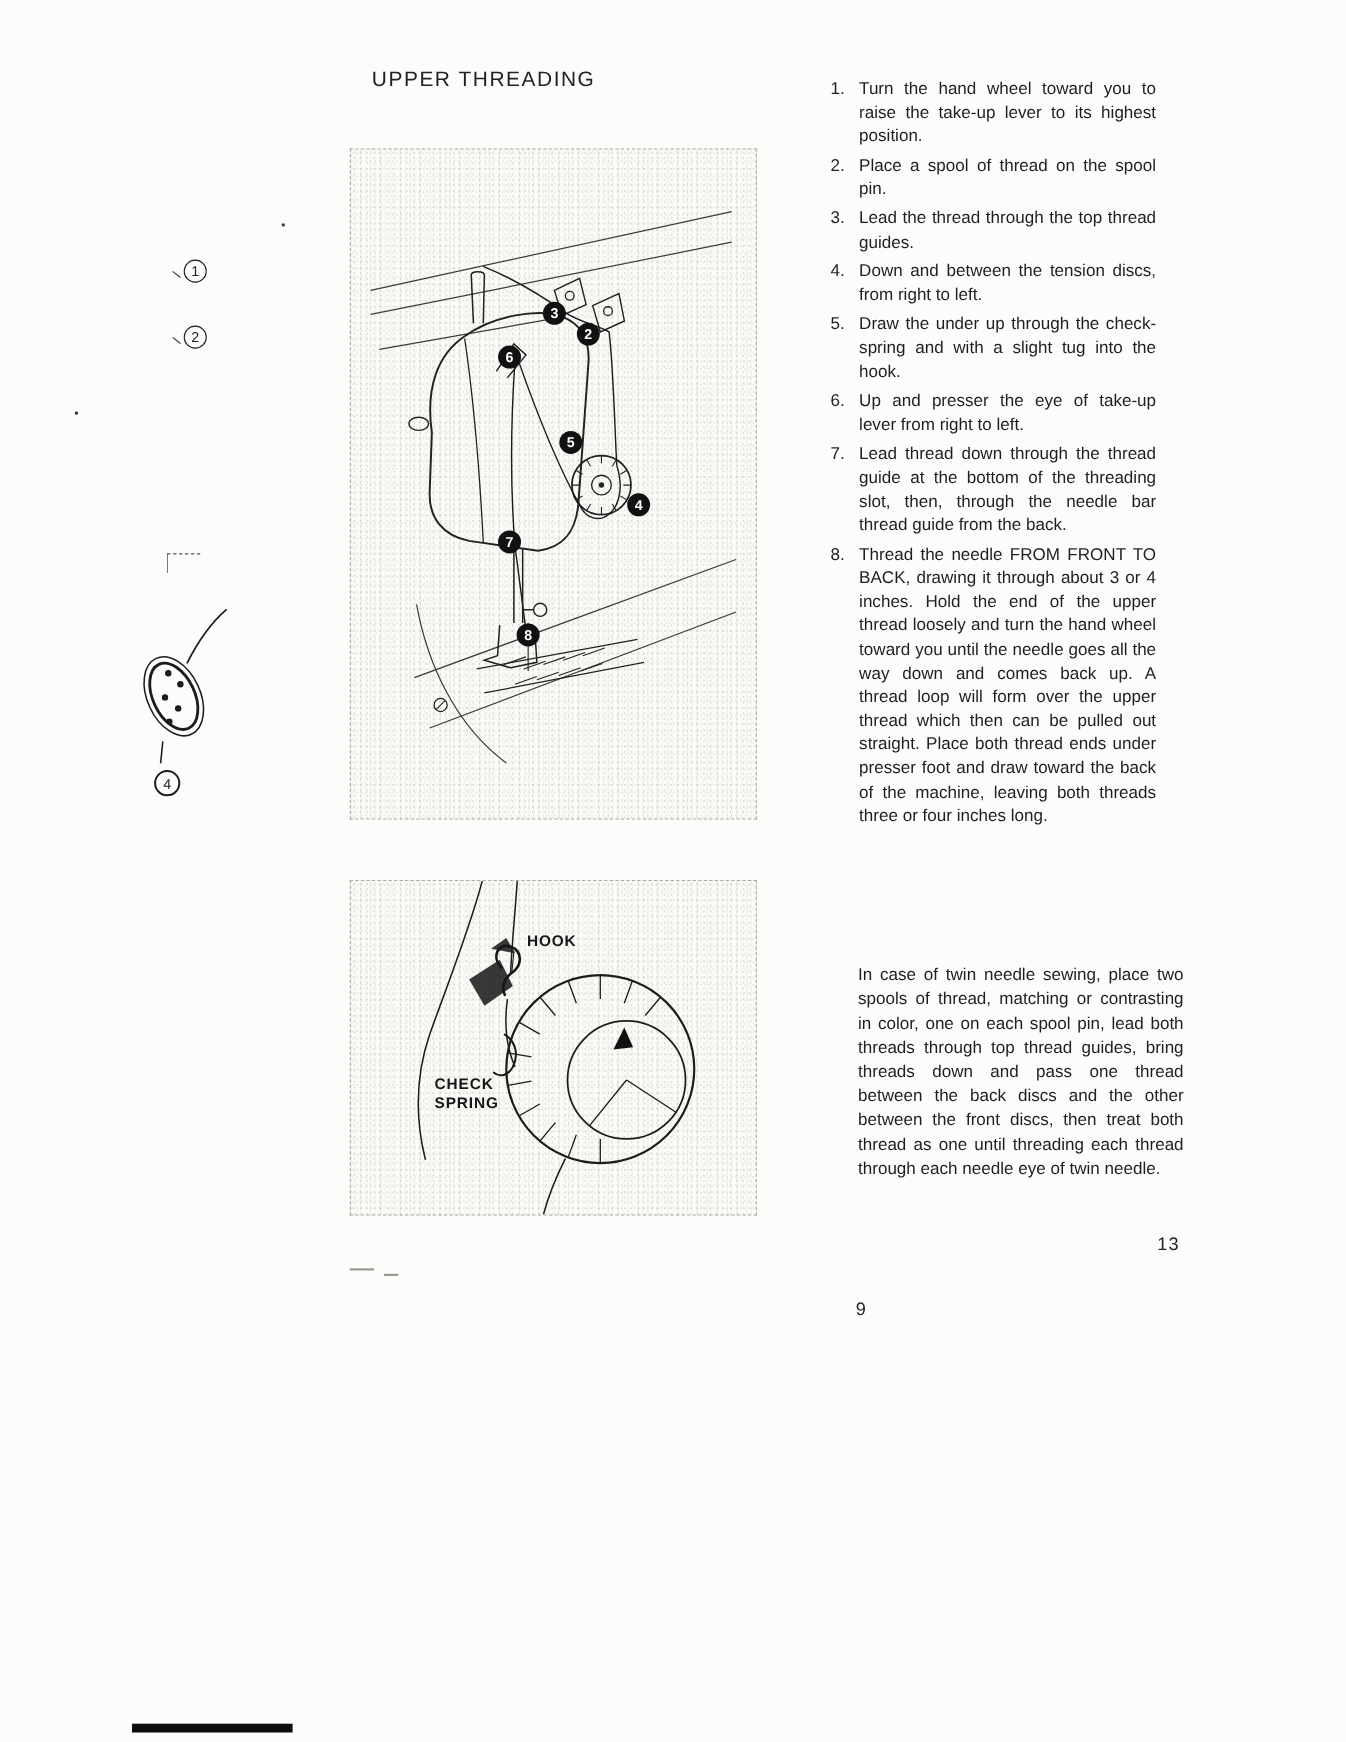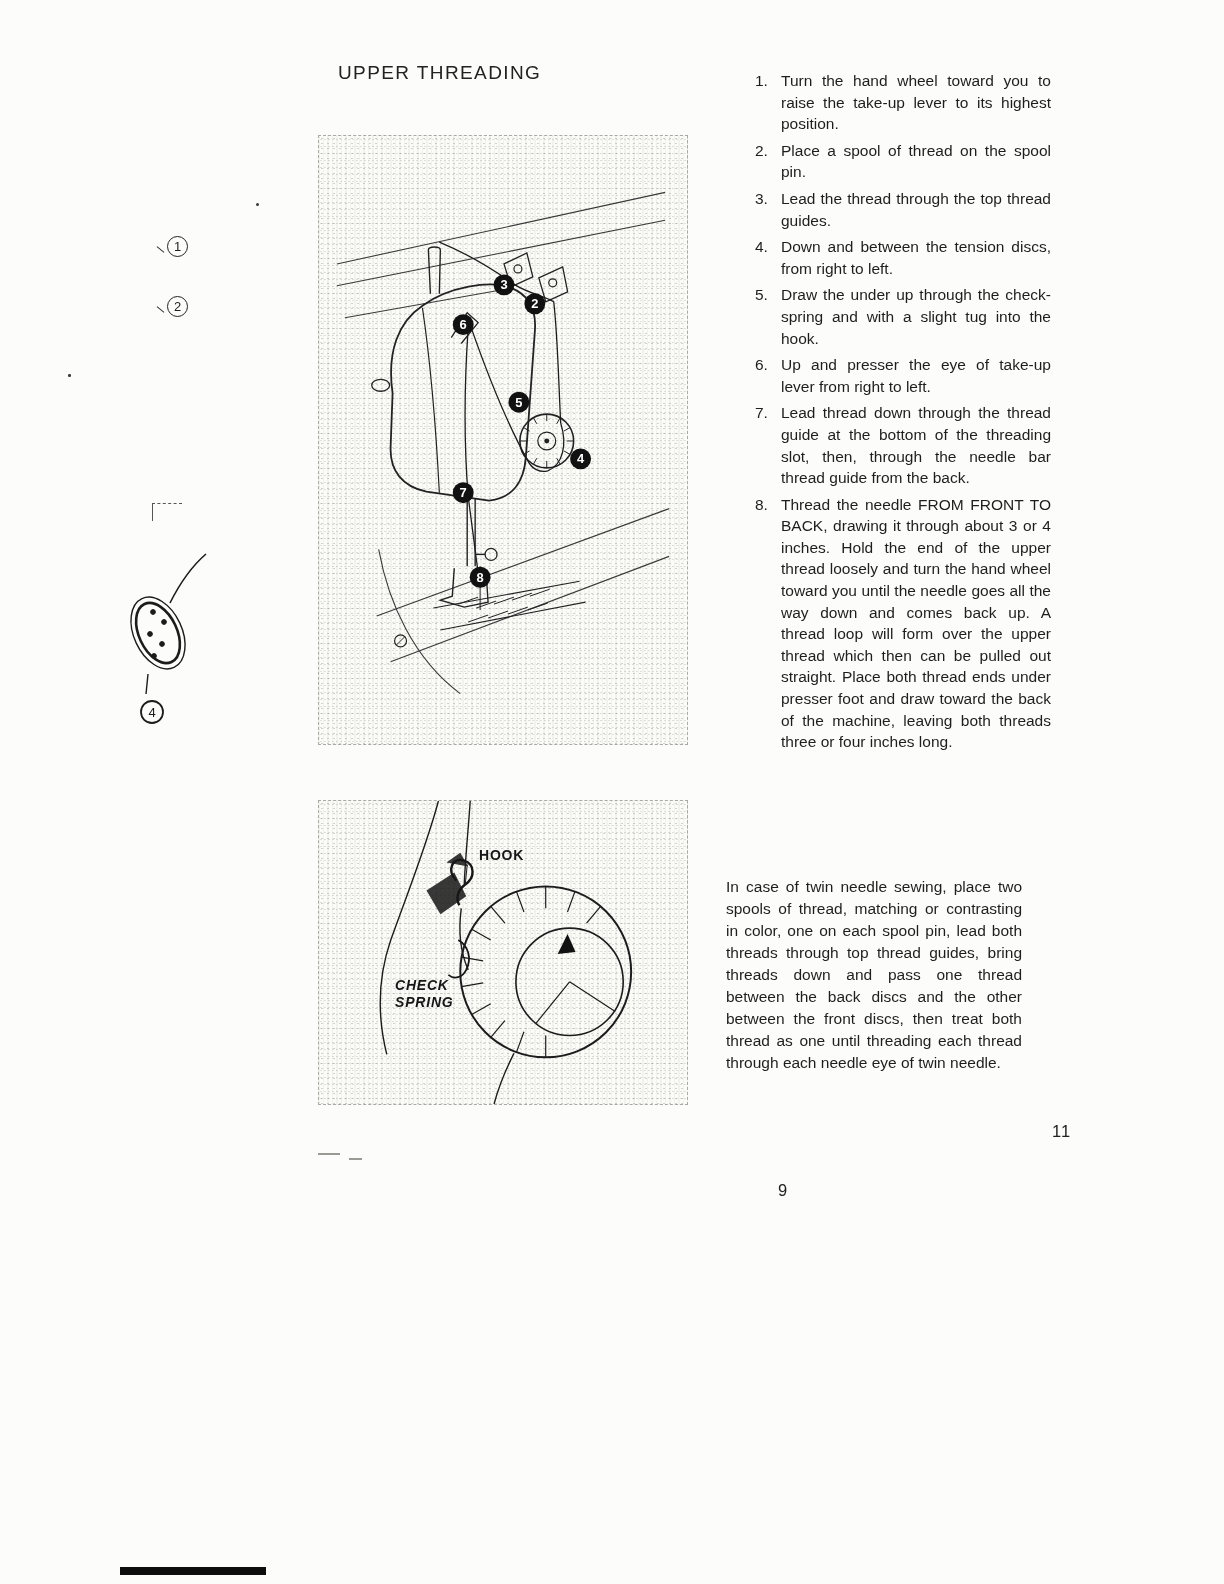--- a/index.html
+++ b/index.html
@@ -14,21 +14,21 @@
   .page-title {
     position:absolute; left:322px; top:62px;
     font-size:19px; letter-spacing:1.4px; color:#222;margin-left:16px;
   }
   .steps { position:absolute; left:755px; top:70px; width:296px; }
   .step { display:flex; margin-bottom:5px; font-size:15.5px; line-height:21.6px; }
   .step.gap { margin-top:4px; }
   .step-num { width:26px; flex:none; }
   .step-text { flex:1; text-align:justify; }
   .twin-para {
-    position:absolute; left:726px; top:876px; width:296px;
+    position:absolute; left:780px; top:876px; width:296px;
     font-size:15.5px; line-height:22px; text-align:justify;
   }
   .pagenum { position:absolute; font-size:16.5px; color:#222; letter-spacing:1px; }
   #pagenum-right { left:1052px; top:1122px; }
   #pagenum-center { left:778px; top:1181px; }
 
   .figure {
     position:absolute;
     border:1px dashed #aaaaa4;
     background-color:#fbfbf8;
@@ -40,21 +40,21 @@
   }
   #figure1 { left:318px; top:135px; width:370px; height:610px; }
   #figure2 { left:318px; top:800px; width:370px; height:305px; }
   .fig-svg { position:absolute; left:0; top:0; width:100%; height:100%; }
 
   .fig-label {
     position:absolute; font-size:14px; font-weight:bold;
     letter-spacing:0.8px; color:#161616;
   }
   #hook-label { left:124px; top:46px;margin-left:36px; }
-  #check-spring-label { left:76px; top:176px; width:74px; line-height:17px;font-style:italic; }
+  #check-spring-label { left:76px; top:176px; width:74px; line-height:17px; }
 
   .callout {
     position:absolute; width:21px; height:21px;
     border:1.6px solid #222; border-radius:50%;
     font-size:13px; color:#222;
     display:flex; align-items:center; justify-content:center;
     background:transparent;
   }
   .callout-tick {
     position:absolute; width:9px; height:0;
@@ -118,21 +118,21 @@
     <span class="step-text">Lead thread down through the thread guide at the bottom of the threading slot, then, through the needle bar thread guide from the back.</span>
   </div>
   <div class="step">
     <span class="step-num">8.</span>
     <span class="step-text">Thread the needle FROM FRONT TO BACK, drawing it through about 3 or 4 inches. Hold the end of the upper thread loosely and turn the hand wheel toward you until the needle goes all the way down and comes back up. A thread loop will form over the upper thread which then can be pulled out straight. Place both thread ends under presser foot and draw toward the back of the machine, leaving both threads three or four inches long.</span>
   </div>
 </div>
 
 <div class="twin-para">In case of twin needle sewing, place two spools of thread, matching or contrasting in color, one on each spool pin, lead both threads through top thread guides, bring threads down and pass one thread between the back discs and the other between the front discs, then treat both thread as one until threading each thread through each needle eye of twin needle.</div>
 
-<div class="pagenum" id="pagenum-right">11</div>
+<div class="pagenum" id="pagenum-right">13</div>
 <div class="pagenum" id="pagenum-center">9</div>
 
 <div class="callout-tick" id="tick-1"></div>
 <div class="callout" id="margin-callout-1">1</div>
 <div class="callout-tick" id="tick-2"></div>
 <div class="callout" id="margin-callout-2">2</div>
 
 <div class="corner-bracket"></div>
 
 <svg id="spool-art" viewBox="0 0 100 190">

